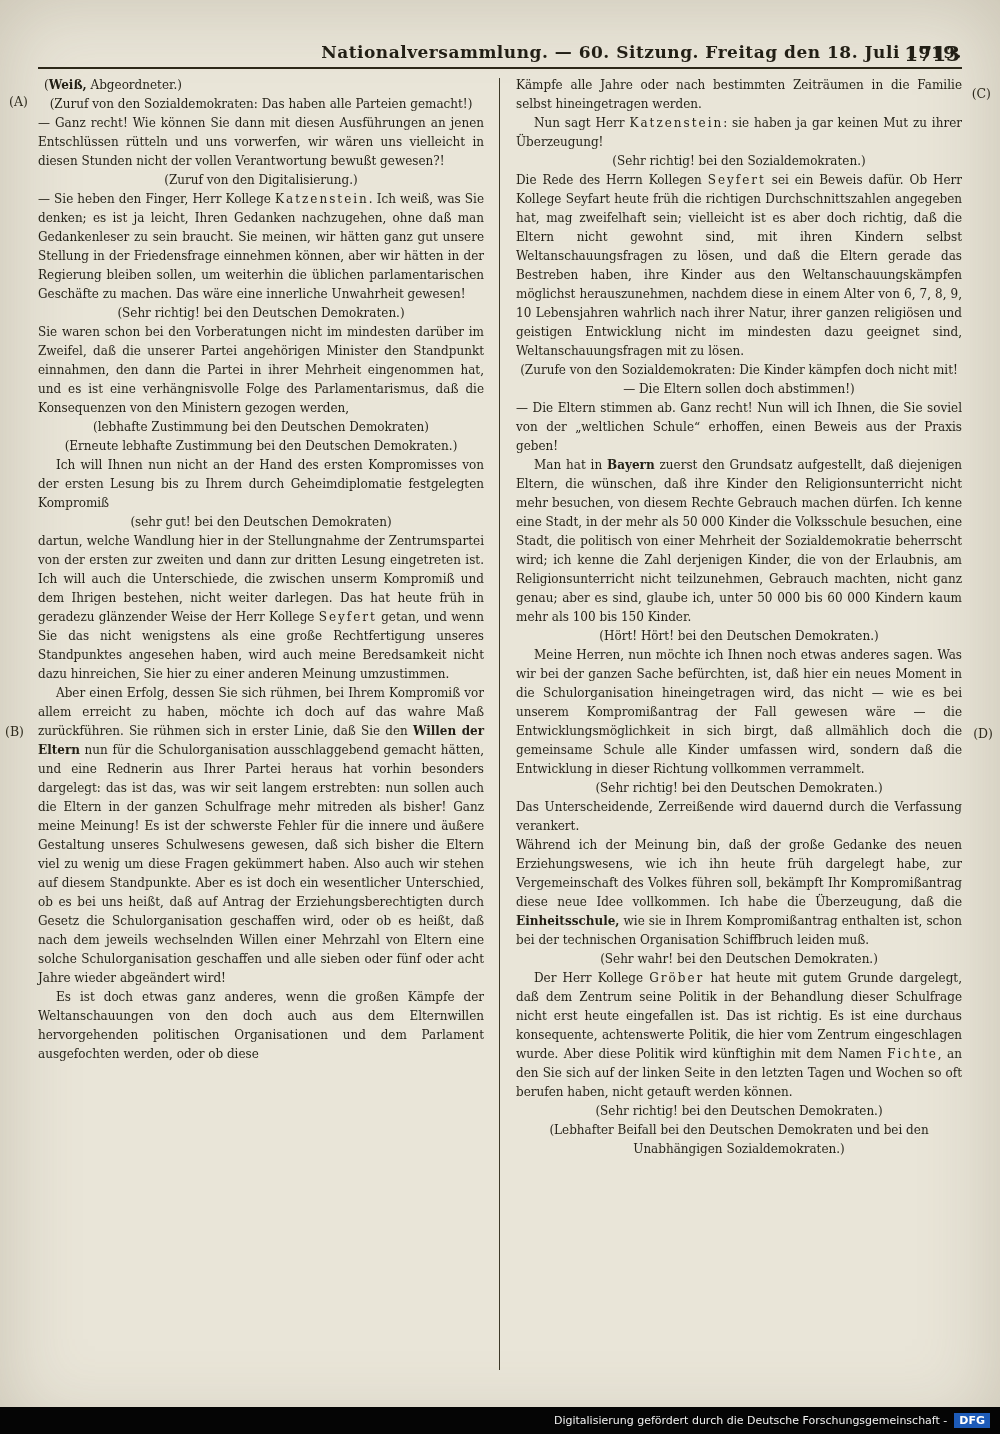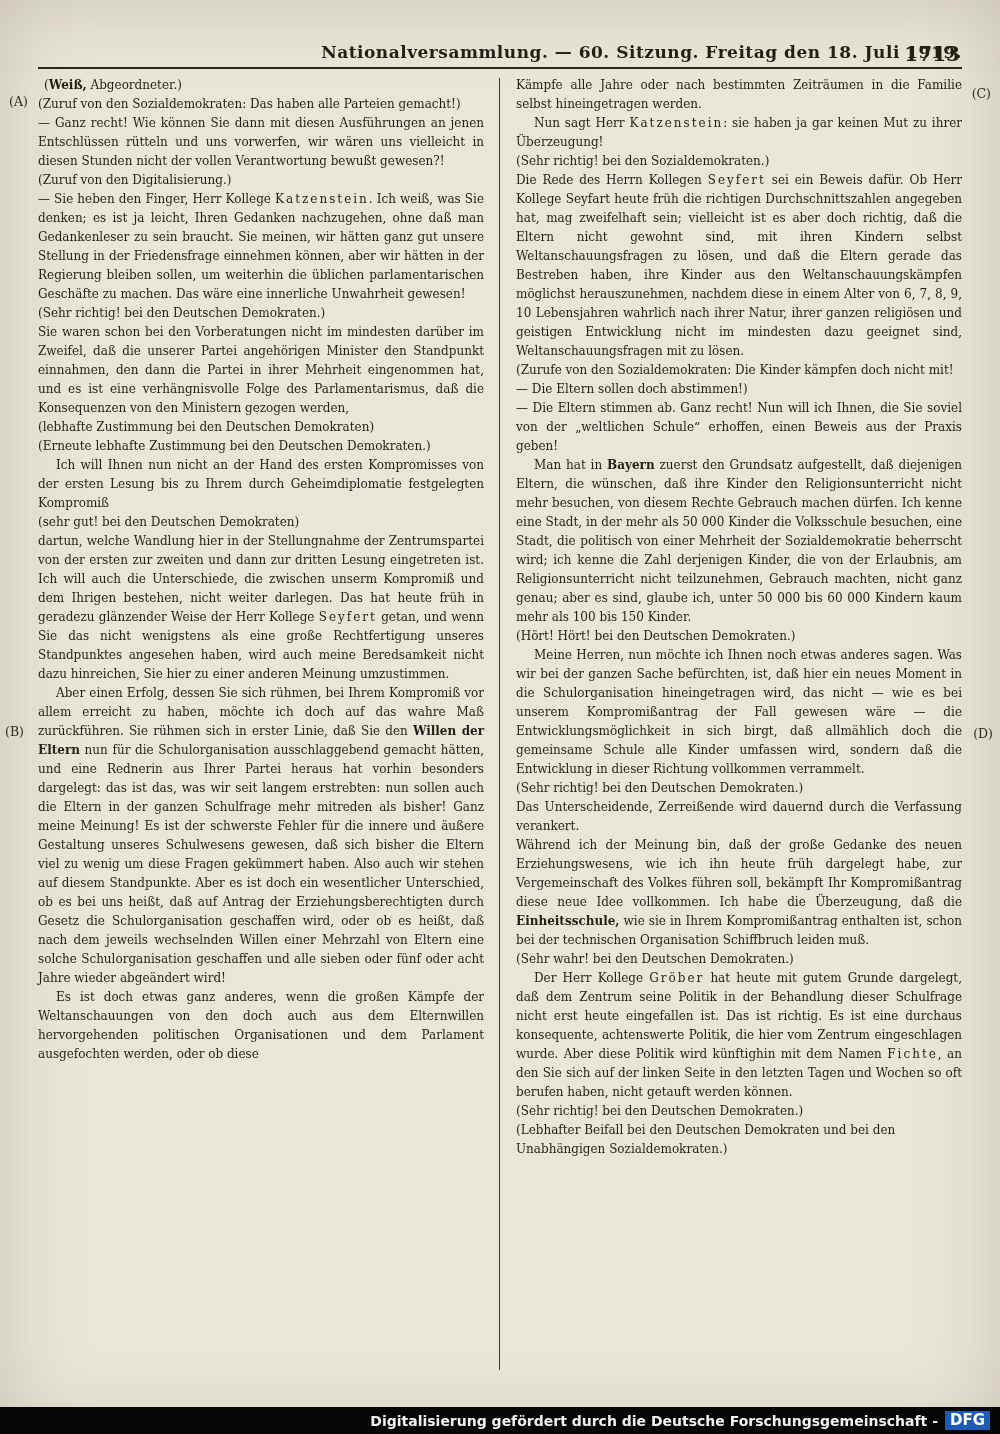--- a/index.html
+++ b/index.html
@@ -34,44 +34,44 @@
     font-size:12px;line-height:19px;
     text-align:justify;
   }
   .col-left{left:0;}
   .col-right{left:478px;}
   .col-divider{
     position:absolute;left:461px;top:2px;height:1292px;width:1px;
     background:#3c3828;
   }
   .para{margin:0;}
-  .para.center{text-align:left;}
+  .para.center{text-align:center;}
   .para.speaker{text-align:left;padding-left:6px;}
   .para.indent{text-indent:18px;}
   .b{font-weight:bold;}
   .sp{letter-spacing:2px;}
   .margin-marker{
     position:absolute;font-size:12.5px;color:#2e2a1d;
   }
   .marker-a{left:9px;top:94px;}
   .marker-b{left:5px;top:724px;}
   .marker-c{right:9px;top:86px;}
   .marker-d{right:7px;top:726px;}
   .footer-bar{
     position:absolute;left:0;right:0;bottom:0;height:27px;
     background:#050505;
     display:flex;align-items:center;justify-content:flex-end;
     padding-right:10px;box-sizing:border-box;
     font-family:"DejaVu Sans", sans-serif;
   }
-  .footer-credit{color:#f2f2f2;font-size:14px;font-weight:bold;margin-left:20px;}
+  .footer-credit{color:#f2f2f2;font-size:11px;font-weight:normal;margin-left:20px;}
   .dfg-logo{
     display:inline-block;margin-left:7px;
     background:#1d5bb8;color:#ffffff;
-    font-size:15px;font-weight:bold;
+    font-size:11px;font-weight:bold;
     padding:2px 5px;line-height:1;
   }
 </style>
 </head>
 <body>
 
 <div class="page">
 
   <div class="header-title">Nationalversammlung. — 60. Sitzung. Freitag den 18. Juli 1919.</div>
   <div class="page-number">1713</div>

